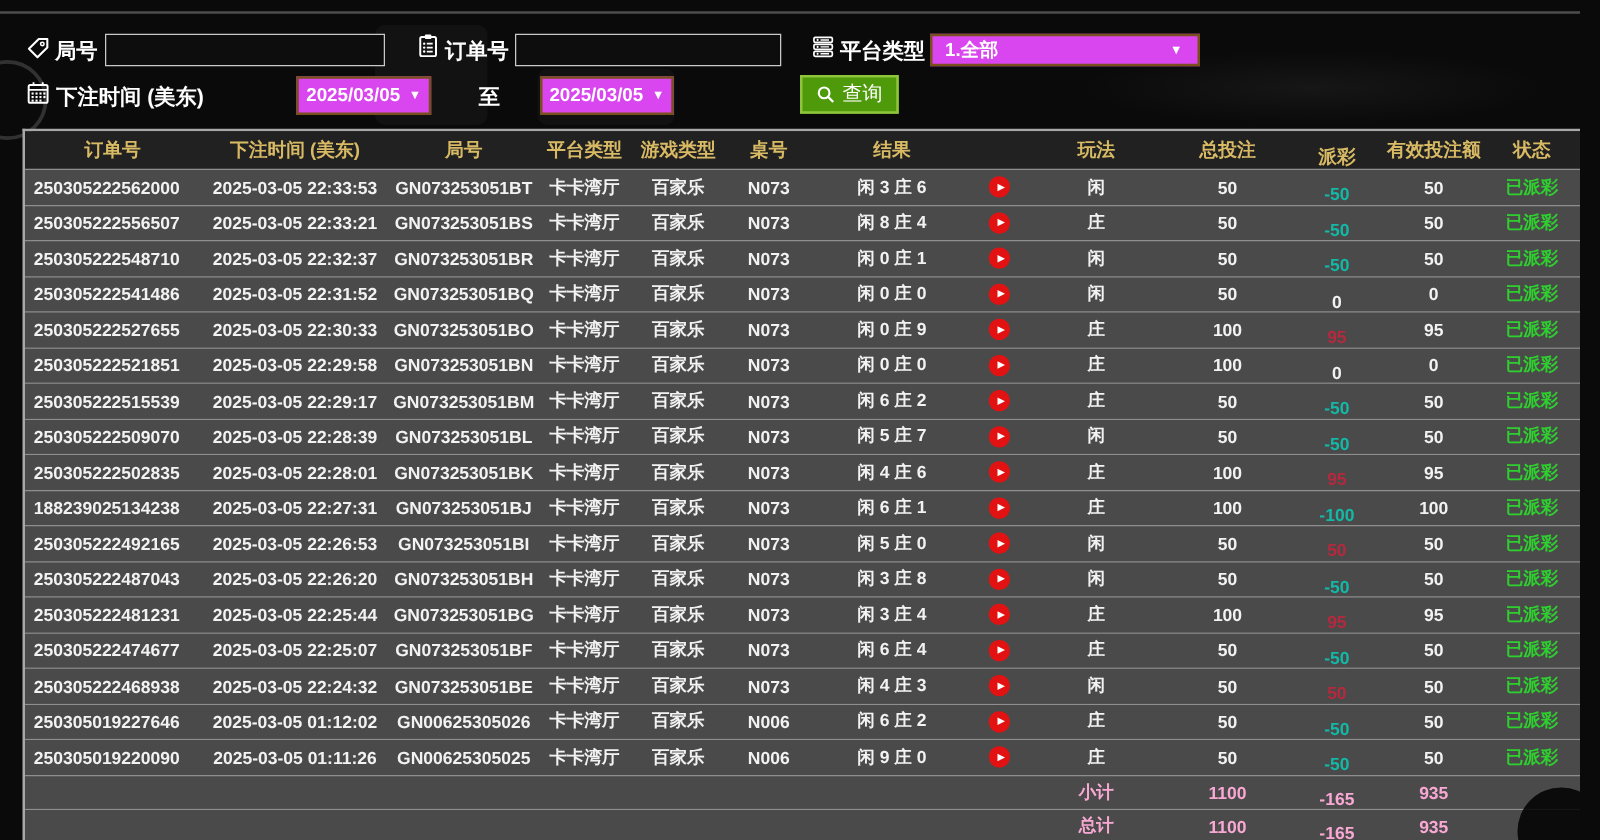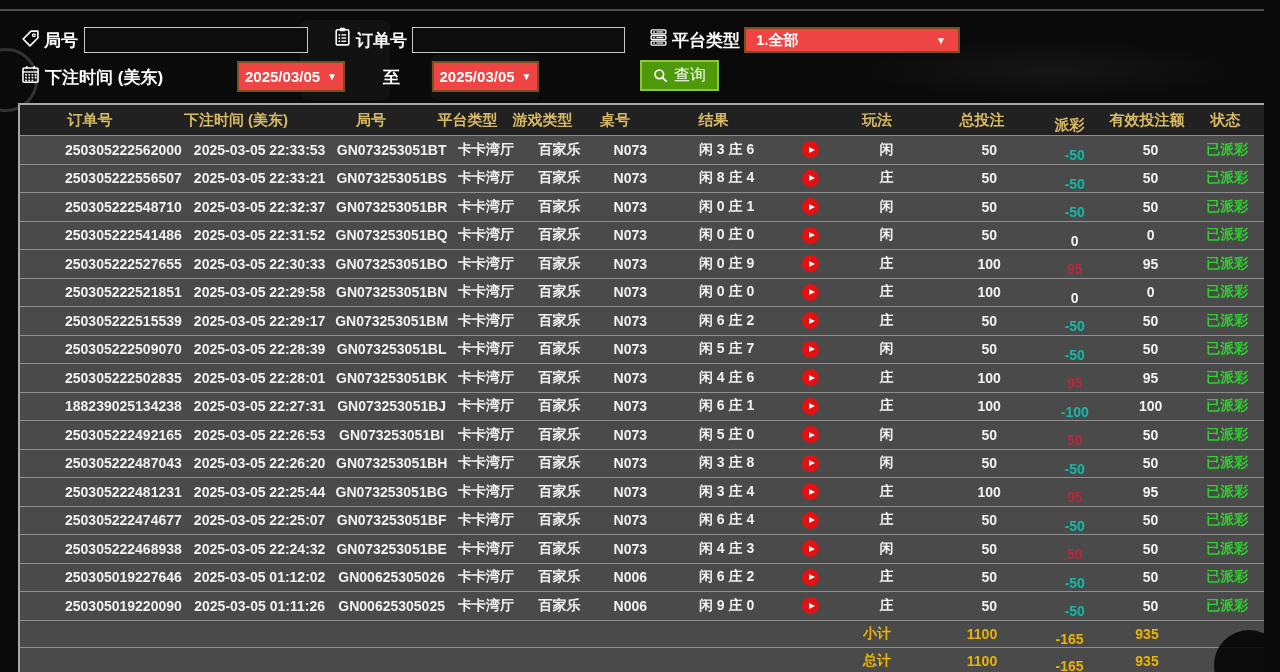--- a/index.html
+++ b/index.html
@@ -13,21 +13,21 @@
   .bg-card1{position:absolute;left:300px;top:20px;width:90px;height:80px;border-radius:8px;background:rgba(255,255,255,.035);}
   .bg-card2{position:absolute;left:430px;top:55px;width:110px;height:45px;border-radius:8px;background:rgba(255,255,255,.03);}
   .bg-glow{position:absolute;left:860px;top:40px;width:380px;height:60px;background:radial-gradient(ellipse at center,rgba(255,255,255,.05),rgba(0,0,0,0) 70%);}
   .bg-corner{position:absolute;right:-20px;bottom:-28px;width:70px;height:70px;border-radius:50%;background:#000;opacity:.85;}
 
   
   .flabel{position:absolute;color:#fff;font-weight:bold;font-size:17px;white-space:nowrap;}
   .ficon{position:absolute;width:21px;height:21px;}
   .tinput{position:absolute;height:26px;background:#0d0d0d;border:1px solid #c9c9c9;
     color:#fff;font-size:14px;padding:0 6px;box-sizing:border-box;outline:none;}
-  .dropdown{position:absolute;background:#ef4444;border:2px solid #7a4f1e;box-sizing:border-box;
+  .dropdown{position:absolute;background:#d946ef;border:2px solid #7a4f1e;box-sizing:border-box;
     color:#fff;font-weight:bold;font-size:15px;display:flex;align-items:center;cursor:pointer;}
   .dropdown .caret{font-size:10px;color:#fff;}
   .dd-date{justify-content:center;gap:7px;height:31px;}
   .dd-plat{height:26px;padding-left:10px;}
   .dd-plat .caret{position:absolute;right:12px;}
   .search-btn{position:absolute;left:640px;top:60px;height:31px;padding:0 11px;
     background:#4f9a0a;border:2px solid #8fc53c;box-sizing:border-box;color:#fff;font-weight:normal;
     font-size:16px;display:flex;align-items:center;gap:5px;cursor:pointer;}
 
   
@@ -39,26 +39,26 @@
   .tr{background:#4a4a4a;height:28.5px;border-top:1px solid #8e8e8e;box-sizing:border-box;}
   .tr.total{height:27.2px;}
   .th{color:#d8b964;font-weight:bold;font-size:15px;display:flex;align-items:center;justify-content:center;
     box-sizing:border-box;white-space:nowrap;}
   .td{color:#f2f2f2;font-weight:bold;font-size:14px;display:flex;align-items:center;justify-content:center;
     box-sizing:border-box;white-space:nowrap;overflow:hidden;}
   .col-0{width:140px;}.col-1{width:152px;}.col-2{width:118px;}.col-3{width:75px;}
   .col-4{width:75px;}.col-5{width:70px;}.col-6{width:127px;}.col-7{width:45px;}
   .col-8{width:110px;}.col-9{width:100px;}.col-10{width:75px;margin-top:11px;}.col-11{width:80px;}
   .col-12{width:77px;}.col-13{width:45px;}
-  .td.al{justify-content:flex-start;padding-left:17px;margin-left:28px;}
+  .td.al{justify-content:flex-start;padding-left:7px;}
   .pay-green{color:#14b8a6;}
   .pay-red{color:#b5293e;}
   .pay-white{color:#f2f2f2;}
   .status{color:#2fcf2f;}
-  .ytotal{color:#eab308;}
+  .ytotal{color:#f9a8d4;}
   .play-btn{width:17px;height:17px;border-radius:50%;background:#e31212;display:flex;
     align-items:center;justify-content:center;cursor:pointer;}
   .play-tri{width:0;height:0;border-left:6px solid #fff;border-top:3.5px solid transparent;
     border-bottom:3.5px solid transparent;margin-left:2px;}
 </style>
 </head>
 <body>
 
 <div id="app">
   <div class="top-line"></div>

